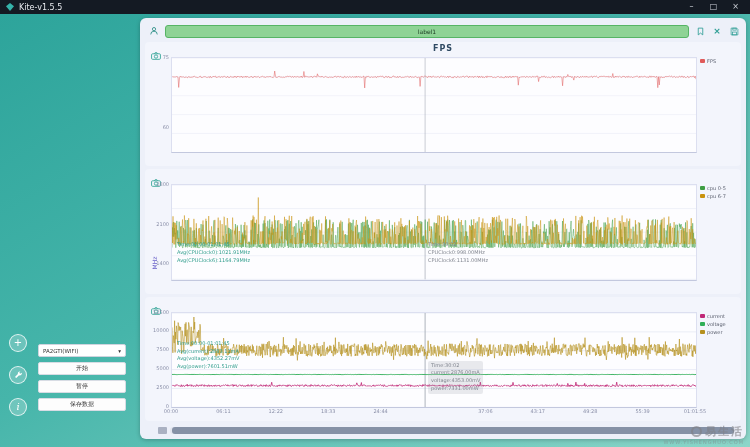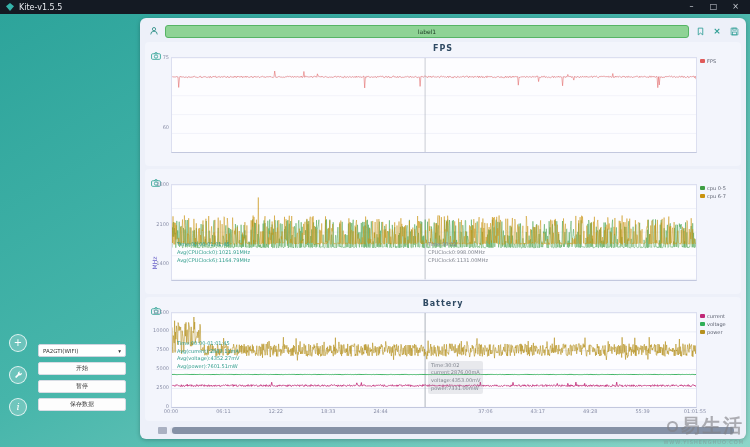--- a/index.html
+++ b/index.html
@@ -62,21 +62,21 @@
 
   
   .hscroll { position:absolute; left:18px; right:8px; bottom:5px; height:7px; }
   .hscroll .sb-btn { position:absolute; left:0; top:0; width:9px; height:7px; background:#aab1c2; border-radius:1px; }
   .hscroll .track { position:absolute; left:12px; right:0; top:0; bottom:0; background:#e2e5ef; border-radius:3px; }
   .hscroll .thumb { position:absolute; left:14px; right:4px; top:0; bottom:0; background:#8591a6; border-radius:3px; }
 
   
   .watermark { position:absolute; right:6px; bottom:2px; text-align:right;
     color:rgba(128,128,133,0.62); pointer-events:none; z-index:10; }
-  .wm-main { font-size:19px; font-weight:bold; letter-spacing:2px;
+  .wm-main { font-size:11px; font-weight:bold; letter-spacing:2px;
     display:flex; align-items:center; justify-content:flex-end; gap:3px; }
   .wm-circle { width:11px; height:11px; border:2px solid rgba(128,128,133,0.62); border-radius:50%; }
   .wm-sub { font-size:5px; letter-spacing:1px; opacity:0.8; }
 </style>
 </head>
 <body>
 
 <div class="screen">
 
   <div class="titlebar">
@@ -244,21 +244,20 @@
               <div>Avg(CPUClock0):1021.91MHz</div>
               <div>Avg(CPUClock6):1164.79MHz</div>
             </div>
             <div class="tt cursor" style="left: 283.092px; top: 71.88px;">
               <div>Time:30:02</div>
               <div>CPUClock0:998.00MHz</div>
               <div>CPUClock6:1131.00MHz</div>
             </div>
           </div>
           <div class="chart-panel">
-            <div class="chart-title">Battery</div>
             <div class="camera"><svg width="10" height="8" viewBox="0 0 18 14">
                 <rect x="1" y="3" width="16" height="10" rx="2" fill="none" stroke="currentColor" stroke-width="1.6"></rect>
                 <circle cx="9" cy="8" r="3" fill="none" stroke="currentColor" stroke-width="1.6"></circle>
                 <path d="M6 3l1.5-2h3L12 3" fill="none" stroke="currentColor" stroke-width="1.6"></path>
               </svg></div>
             <div class="plot">
               <svg viewBox="0 0 524 94" preserveAspectRatio="none">
                 <line x1="0" x2="524" y1="94.0" y2="94.0" stroke="#e3e6f3" stroke-width="0.7"></line>
                 <line x1="0" x2="524" y1="75.2" y2="75.2" stroke="#e3e6f3" stroke-width="0.7"></line>
                 <line x1="0" x2="524" y1="56.4" y2="56.4" stroke="#e3e6f3" stroke-width="0.7"></line>

